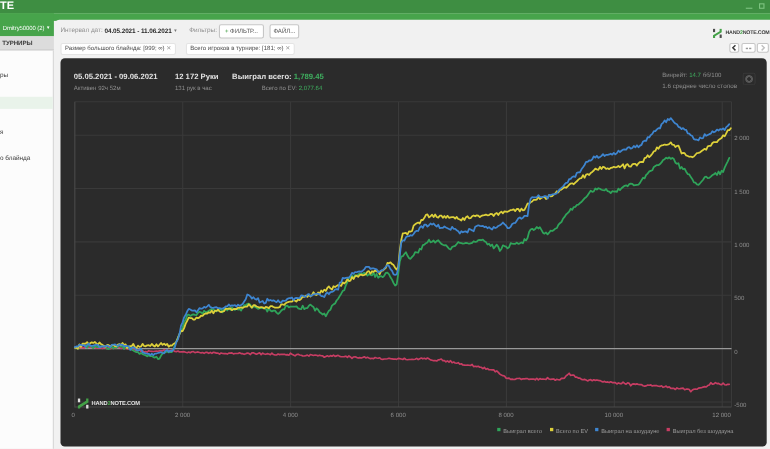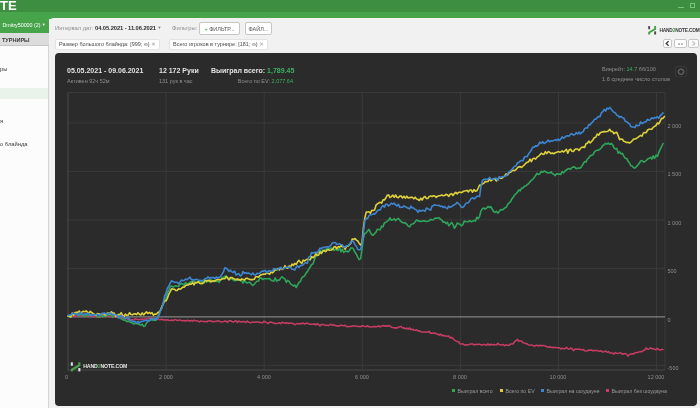--- a/index.html
+++ b/index.html
@@ -14,21 +14,21 @@
   .gtxt{color:#8f8f8f;}
   .wtxt{color:#e2e2e2;}
   .grn{color:#3fae5f;}
   .btn{position:absolute;background:#fff;border:1px solid #c6c6c6;border-radius:2px;box-sizing:border-box;
        color:#555;font-size:5.5px;text-align:center;}
   .chip{position:absolute;background:#fff;border:1px solid #e4e4e4;border-radius:2px;box-sizing:border-box;
        color:#4a4a4a;font-size:5.5px;line-height:9.5px;padding:0 3px;white-space:nowrap;}
 </style></head>
 <body>
 <div class="abs" id="titlebar"></div>
-<div class="abs" style="left:0;top:1px;width:30px;height:16px;color:#fff;font-size:13px;font-weight:bold;line-height:10px;">TE</div>
+<div class="abs" style="left:0;top:1px;width:30px;height:16px;color:#fff;font-size:10px;font-weight:bold;line-height:10px;">TE</div>
 <div class="abs" style="left:678px;top:7px;width:6px;height:1.4px;background:#7dc380;"></div>
 <div class="abs" style="left:690px;top:3px;width:5.4px;height:5.4px;border:1.2px solid #7dc380;box-sizing:border-box;"></div>
 <div class="abs" id="greenband"></div>
 <div class="abs" id="content"></div>
 <div class="abs" id="sidegreen"></div>
 <div class="abs" style="left:2.5px;top:20px;width:40px;height:9px;color:#fff;font-size:5.4px;line-height:9px;white-space:nowrap;letter-spacing:-0.05px;">Dmitry50000 (2) <span style="font-size:4px;vertical-align:1px;">▼</span></div>
 <div class="abs" id="tabstrip"></div>
 <div class="abs" style="left:2px;top:36px;width:46px;height:9px;color:#3a3a3a;font-size:5.6px;font-weight:bold;line-height:9px;letter-spacing:-0.05px;">ТУРНИРЫ</div>
 <div class="abs" id="sidewhite"></div>
 <div class="abs" style="left:0;top:65px;width:46px;height:8px;color:#3c3c3c;font-size:5.8px;line-height:8px;">ры</div>

